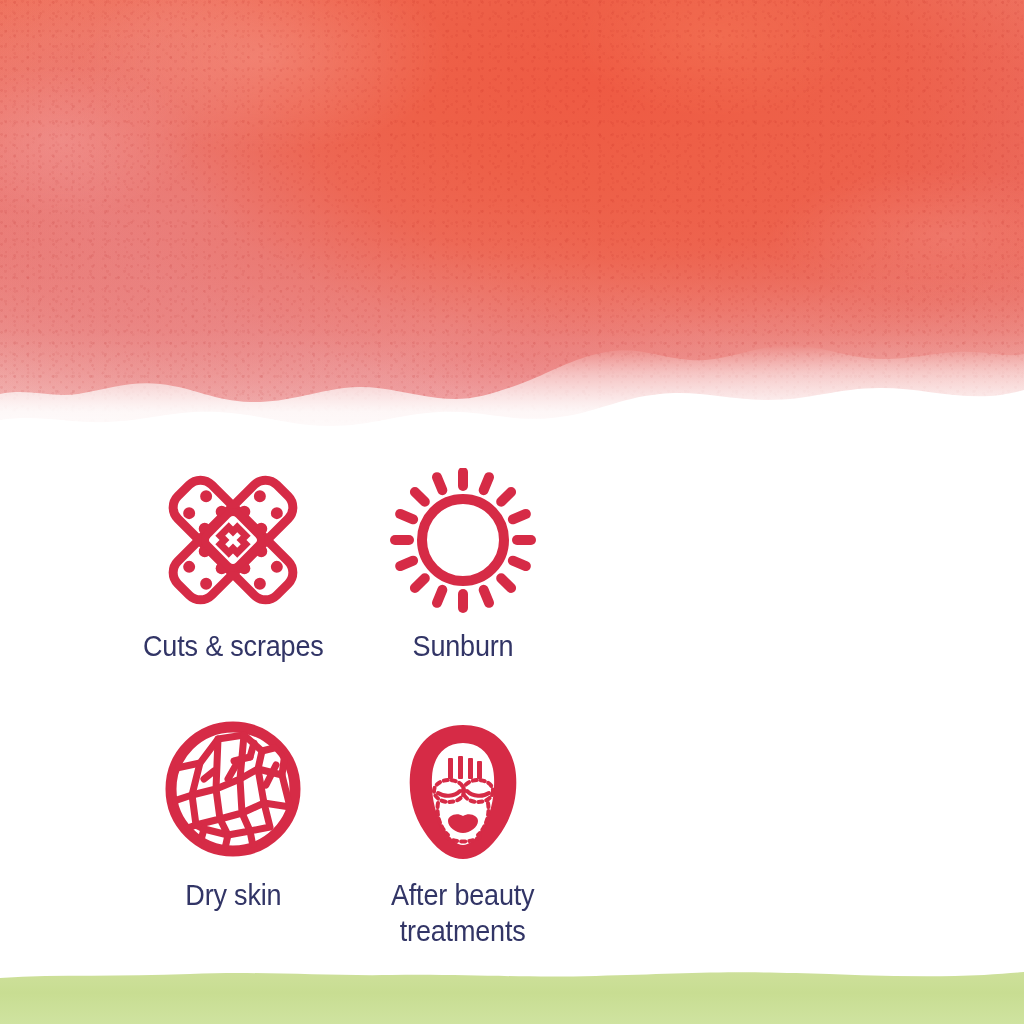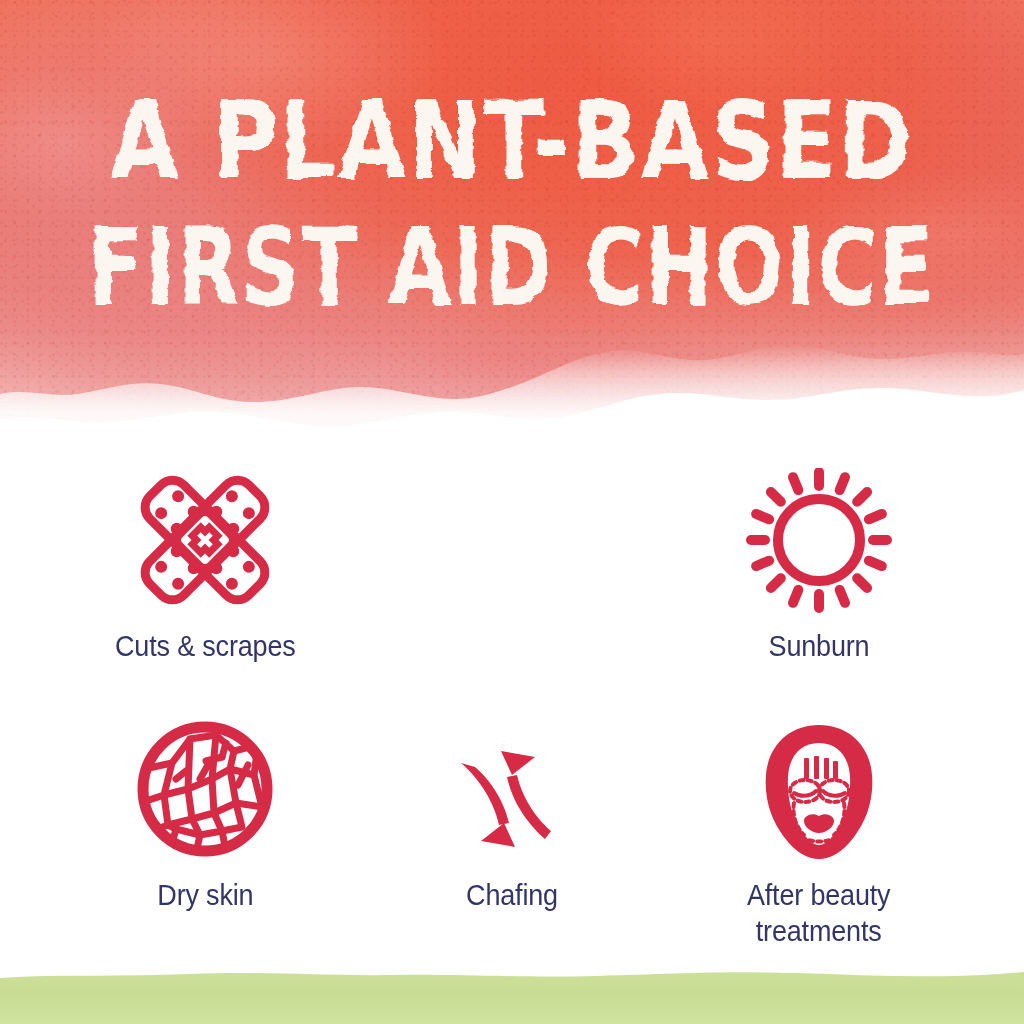--- a/index.html
+++ b/index.html
@@ -85,22 +85,21 @@
   
   .grid {
     position: absolute;
     left: 0;
     top: 468px;
     width: 1024px;
     z-index: 4;
   }
   .row {
     display: flex;
-    justify-content: space-between;
-    padding: 0 90px;
+    padding: 0 118px;
     box-sizing: border-box;
   }
   .row-2 { margin-top: 52px; }
   .cell {
     width: 230px;
     display: flex;
     flex-direction: column;
     align-items: center;
   }
   .icon-box {
@@ -160,34 +159,20 @@
                L1024,170 L0,170 Z"></path>
       <path fill="#ffffff" d="M0,118 C40,112 70,122 108,120 C150,118 176,108 218,110
                C262,112 288,124 330,124 C372,124 398,112 440,110
                C482,108 510,120 552,116 C594,112 618,96 660,92
                C700,88 726,98 768,98 C810,98 838,86 880,86
                C920,86 950,96 990,94 C1006,93 1016,90 1024,88
                L1024,170 L0,170 Z"></path>
     </svg>
   </div>
 
-  <div class="headline">
-    <svg viewBox="0 0 1024 250" width="1024" height="250">
-      <defs>
-        <filter id="roughen" x="-6%" y="-12%" width="112%" height="124%">
-          <feTurbulence type="fractalNoise" baseFrequency="0.035 0.09" numOctaves="3" seed="7" result="noise"></feTurbulence>
-          <feDisplacementMap in="SourceGraphic" in2="noise" scale="7" xChannelSelector="R" yChannelSelector="G"></feDisplacementMap>
-        </filter>
-      </defs>
-      <g filter="url(#roughen)" fill="#fcf6f1" font-family="DejaVu Sans, sans-serif" font-weight="bold" text-anchor="middle" letter-spacing="2">
-        <text x="512" y="82" font-size="92" transform="translate(512,82) scale(0.96,1.16) translate(-512,-82)">A PLANT-BASED</text>
-        <text x="512" y="208" font-size="90" transform="translate(512,208) scale(0.90,1.18) translate(-512,-208)">FIRST AID CHOICE</text>
-      </g>
-    </svg>
-  </div>
 
   <div class="grid">
 
     <div class="row row-1">
 
       <div class="cell">
         <div class="icon-box">
           <svg width="152" height="150" viewBox="0 0 152 150">
             <g fill="none" stroke="#d62b46" stroke-width="9">
 
@@ -306,35 +291,20 @@
               <path d="M92,40 L96,26"></path>
               <path d="M70,62 L78,48"></path>
               <path d="M46,62 L56,54"></path>
               <path d="M108,68 L118,48"></path>
             </g>
           </svg>
         </div>
         <div class="cell-label">Dry skin</div>
       </div>
 
-      <div class="cell">
-        <div class="icon-box">
-          <svg width="150" height="150" viewBox="0 0 150 150">
-            <g fill="#d62b46">
-
-              <path d="M112,118 C100,108 84,88 78,62 L68,64 C74,92 92,114 106,126 Z" transform="translate(2,-4)"></path>
-              <path d="M73,62 L62,38 L96,44 Z" transform="translate(2,-4)"></path>
-
-              <path d="M38,32 C50,42 66,62 72,88 L62,90 C56,62 38,40 24,28 Z" transform="translate(0,18)"></path>
-              <path d="M67,88 L78,112 L44,106 Z" transform="translate(0,18)"></path>
-            </g>
-          </svg>
-        </div>
-        <div class="cell-label">Chafing</div>
-      </div>
 
       <div class="cell">
         <div class="icon-box">
           <svg width="150" height="150" viewBox="0 0 150 150">
 
             <path fill="#d62b46" d="M75,8 C44,8 24,30 22,58 C20,84 28,104 40,120
                      C52,136 64,142 75,142 C86,142 98,136 110,120
                      C122,104 130,84 128,58 C126,30 106,8 75,8 Z"></path>
 
             <path fill="#ffffff" d="M75,26 C56,26 45,40 44,60 C43,78 47,98 56,112

